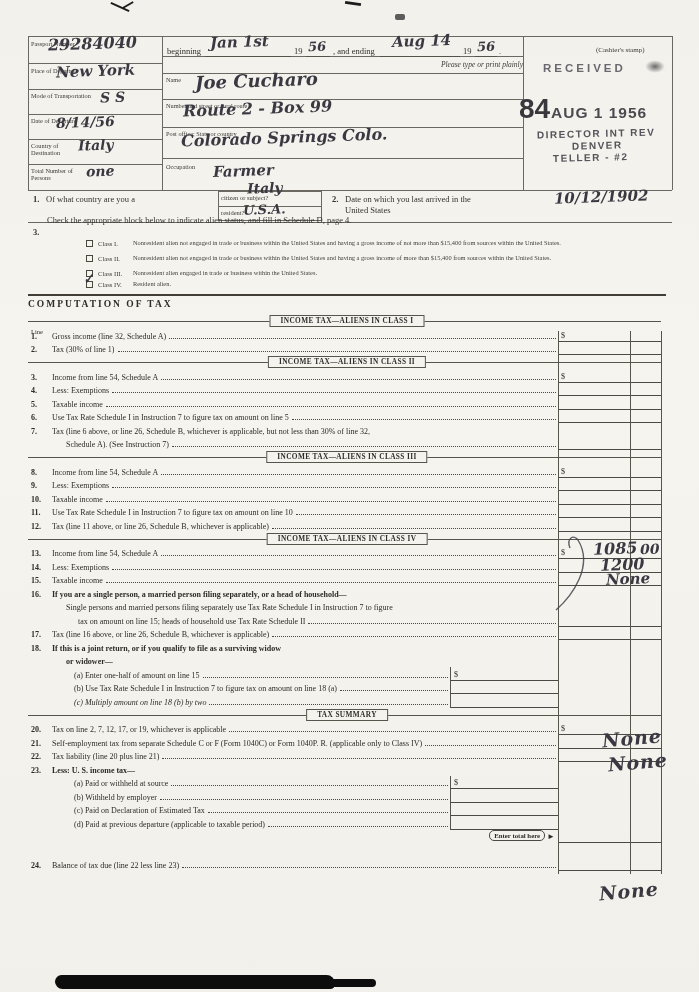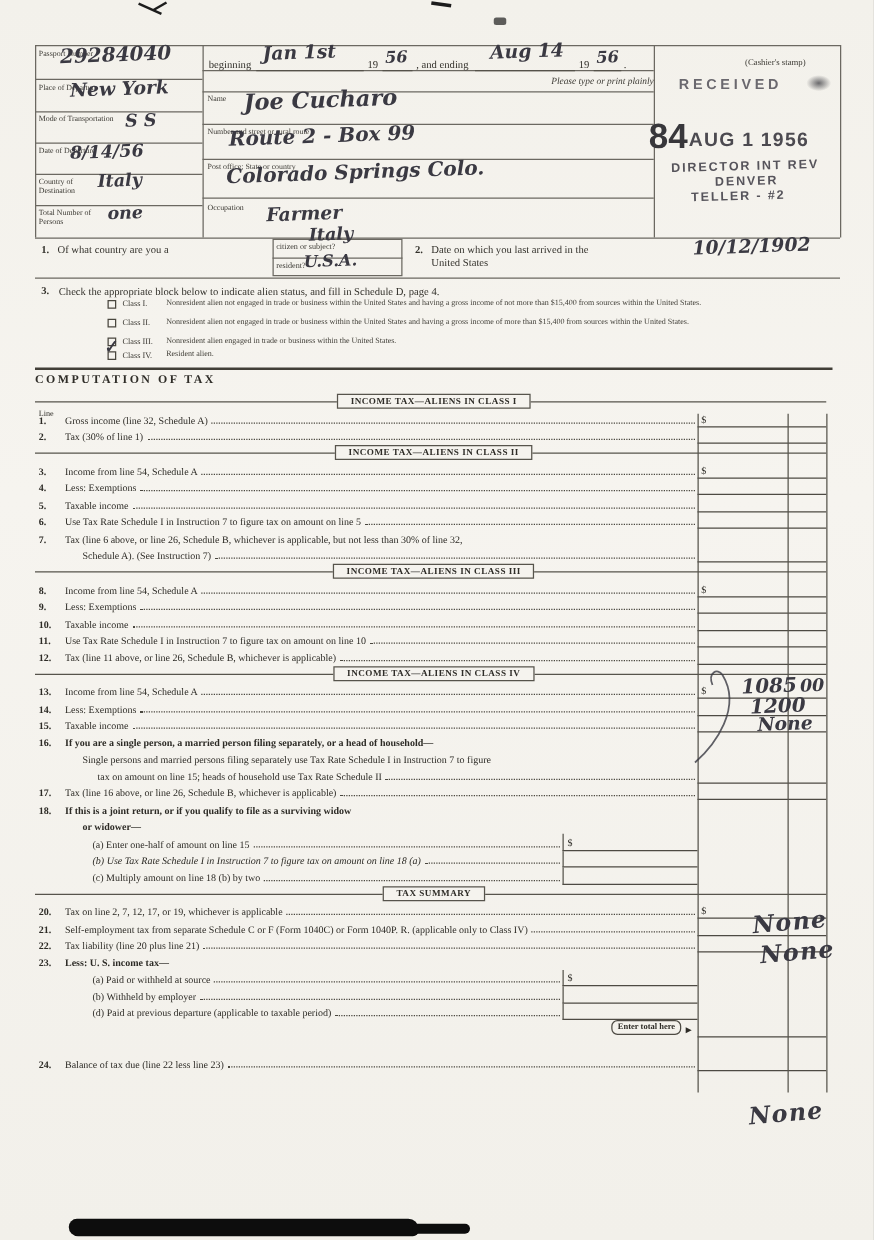--- a/index.html
+++ b/index.html
@@ -117,21 +117,21 @@
   <div class="printed" style="left:46px;top:194px">Of what country are you a</div>
   <div class="qbox" style="left:218px;top:191px;width:104px;height:30px"></div>
   <div class="hline" style="left:218px;top:206px;width:104px"></div>
   <div class="cap" style="left:221px;top:194px;font-size:6.5px">citizen or subject?</div>
   <div class="cap" style="left:221px;top:209px;font-size:6.5px">resident?</div>
   <div class="printed" style="left:332px;top:194px;font-weight:bold">2.</div>
   <div class="printed" style="left:345px;top:194px;width:128px;white-space:normal;line-height:1.3">Date on which you last arrived in the United States</div>
   <div class="hline" style="left:28px;top:222px;width:644px"></div>
 
   <div class="printed" style="left:33px;top:227px;font-weight:bold">3.</div>
-  <div class="printed" style="left:47px;top:228px">Check the appropriate block below to indicate alien status, and fill in Schedule D, page 4.</div>
+  <div class="printed" style="left:47px;top:215px">Check the appropriate block below to indicate alien status, and fill in Schedule D, page 4.</div>
 
   <div class="cb" style="left:86px;top:240px"></div>
   <div class="cls-label" style="left:98px;top:240px">Class I.</div>
   <div class="cls-text" style="left:133px;top:239px">Nonresident alien not engaged in trade or business within the United States and having a gross income of not more than $15,400 from sources within the United States.</div>
 
   <div class="cb" style="left:86px;top:255px"></div>
   <div class="cls-label" style="left:98px;top:255px">Class II.</div>
   <div class="cls-text" style="left:133px;top:254px">Nonresident alien not engaged in trade or business within the United States and having a gross income of more than $15,400 from sources within the United States.</div>
 
   <div class="cb" style="left:86px;top:270px"></div>
@@ -302,28 +302,28 @@
           <div class="tnum"></div>
           <div class="tlbl" style="padding-left: 22px;">(a) Enter one-half of amount on line 15</div>
           <div class="dots"></div>
           <div class="innercell">
             <div class="ds">$</div>
           </div>
           <div class="amtcell"></div>
         </div>
         <div class="trow">
           <div class="tnum"></div>
-          <div class="tlbl" style="padding-left: 22px; font-style: italic;">(b) Use Tax Rate Schedule I in Instruction 7 to figure tax on amount on line 18 (a)</div>
+          <div class="tlbl" style="padding-left: 22px;">(b) Use Tax Rate Schedule I in Instruction 7 to figure tax on amount on line 18 (a)</div>
           <div class="dots"></div>
           <div class="innercell"></div>
           <div class="amtcell"></div>
         </div>
         <div class="trow">
           <div class="tnum"></div>
-          <div class="tlbl" style="padding-left: 22px;">(c) Multiply amount on line 18 (b) by two</div>
+          <div class="tlbl" style="padding-left: 22px; font-style: italic;">(c) Multiply amount on line 18 (b) by two</div>
           <div class="dots"></div>
           <div class="innercell"></div>
           <div class="amtcell"></div>
         </div>
         <div class="strip">
           <div class="strip-label">TAX SUMMARY</div>
         </div>
         <div class="trow">
           <div class="tnum">20.</div>
           <div class="tlbl">Tax on line 2, 7, 12, 17, or 19, whichever is applicable</div>
@@ -355,20 +355,27 @@
           <div class="tlbl" style="padding-left: 22px;">(a) Paid or withheld at source</div>
           <div class="dots"></div>
           <div class="innercell">
             <div class="ds">$</div>
           </div>
           <div class="amtcell"></div>
         </div>
         <div class="trow">
           <div class="tnum"></div>
           <div class="tlbl" style="padding-left: 22px; margin-top: 15px;">(b) Withheld by employer</div>
+          <div class="dots"></div>
+          <div class="innercell"></div>
+          <div class="amtcell"></div>
+        </div>
+        <div class="trow">
+          <div class="tnum"></div>
+          <div class="tlbl" style="padding-left: 22px;">(c) Paid on Declaration of Estimated Tax</div>
           <div class="dots"></div>
           <div class="innercell"></div>
           <div class="amtcell"></div>
         </div>
         <div class="trow">
           <div class="tnum"></div>
           <div class="tlbl" style="padding-left: 22px;">(d) Paid at previous departure (applicable to taxable period)</div>
           <div class="dots"></div>
           <div class="innercell"></div>
           <div class="amtcell"></div>

